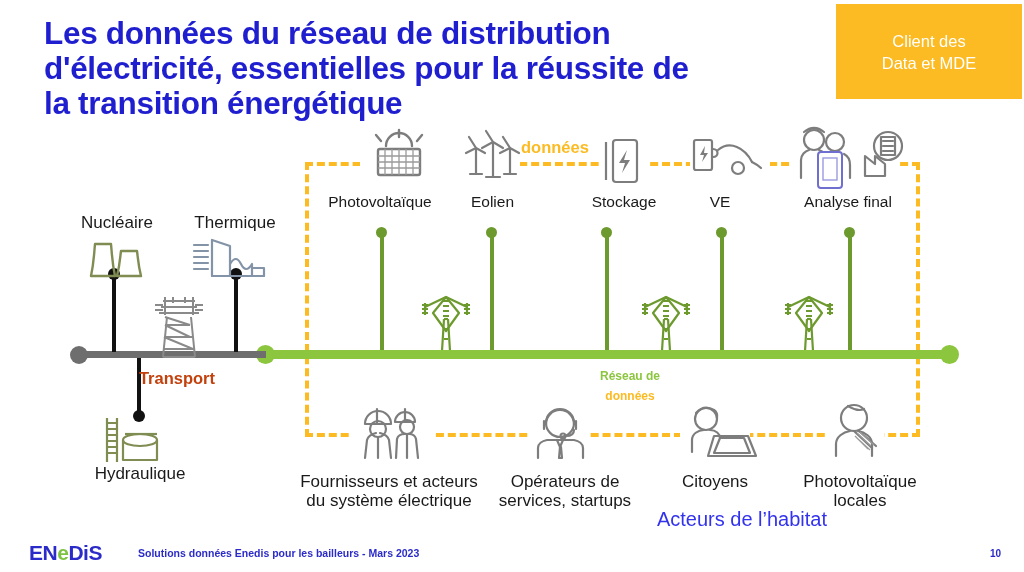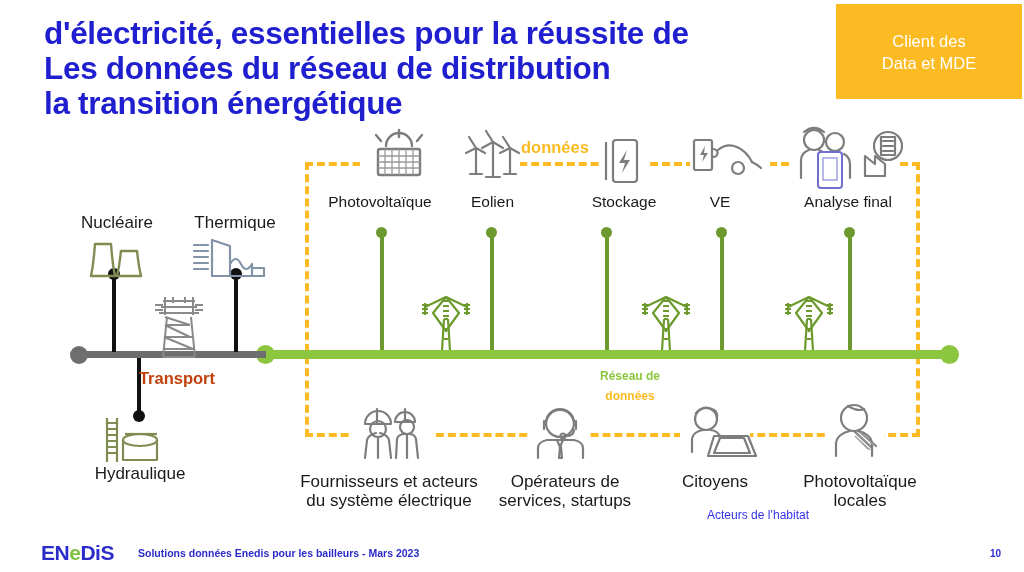--- a/index.html
+++ b/index.html
@@ -130,40 +130,40 @@
     width:150px;
     text-align:center;
     color:#8CC63E;
     font-weight:bold;
     font-size:12px;
     line-height:20px;
   }
   #reseau-label .donnees{color:#FCBB22;}
   #habitat{
     position:absolute;
-    left:663px; top:508px;
+    left:647px; top:508px;
     width:190px;
     text-align:center;
     color:#3333EE;
-    font-size:12px;
+    font-size:20px;
   }
   #transport-label{
     position:absolute;
     left:133px; top:368px;
     width:88px;
     text-align:center;
     color:#c2410c;
     font-weight:bold;
     font-size:16.5px;
     line-height:21px;
   }
   
   #footer-logo{
     position:absolute;
-    left:41px; top:541px;
+    left:29px; top:541px;
     font-weight:bold;
     font-size:21px;
     letter-spacing:-0.5px;
     color:#2b2bc9;
   }
   #footer-logo .g{color:#7DC242;}
   #footer-text{
     position:absolute;
     left:138px; top:547px;
     color:#2b2bc9;
@@ -178,22 +178,22 @@
     font-size:10px;
   }
   svg{display:block;overflow:visible;}
 </style>
 </head>
 <body>
 
 <div id="slide">
 
   <div id="title">
+    <div>Les données du réseau de distribution</div>
     <div>d'électricité, essentielles pour la réussite de</div>
-    <div>Les données du réseau de distribution</div>
     <div>la transition énergétique</div>
   </div>
 
   <div id="badge">
     <span>Client des</span>
     <span>Data et MDE</span>
   </div>
 
   <div id="dataframe"></div>
 

